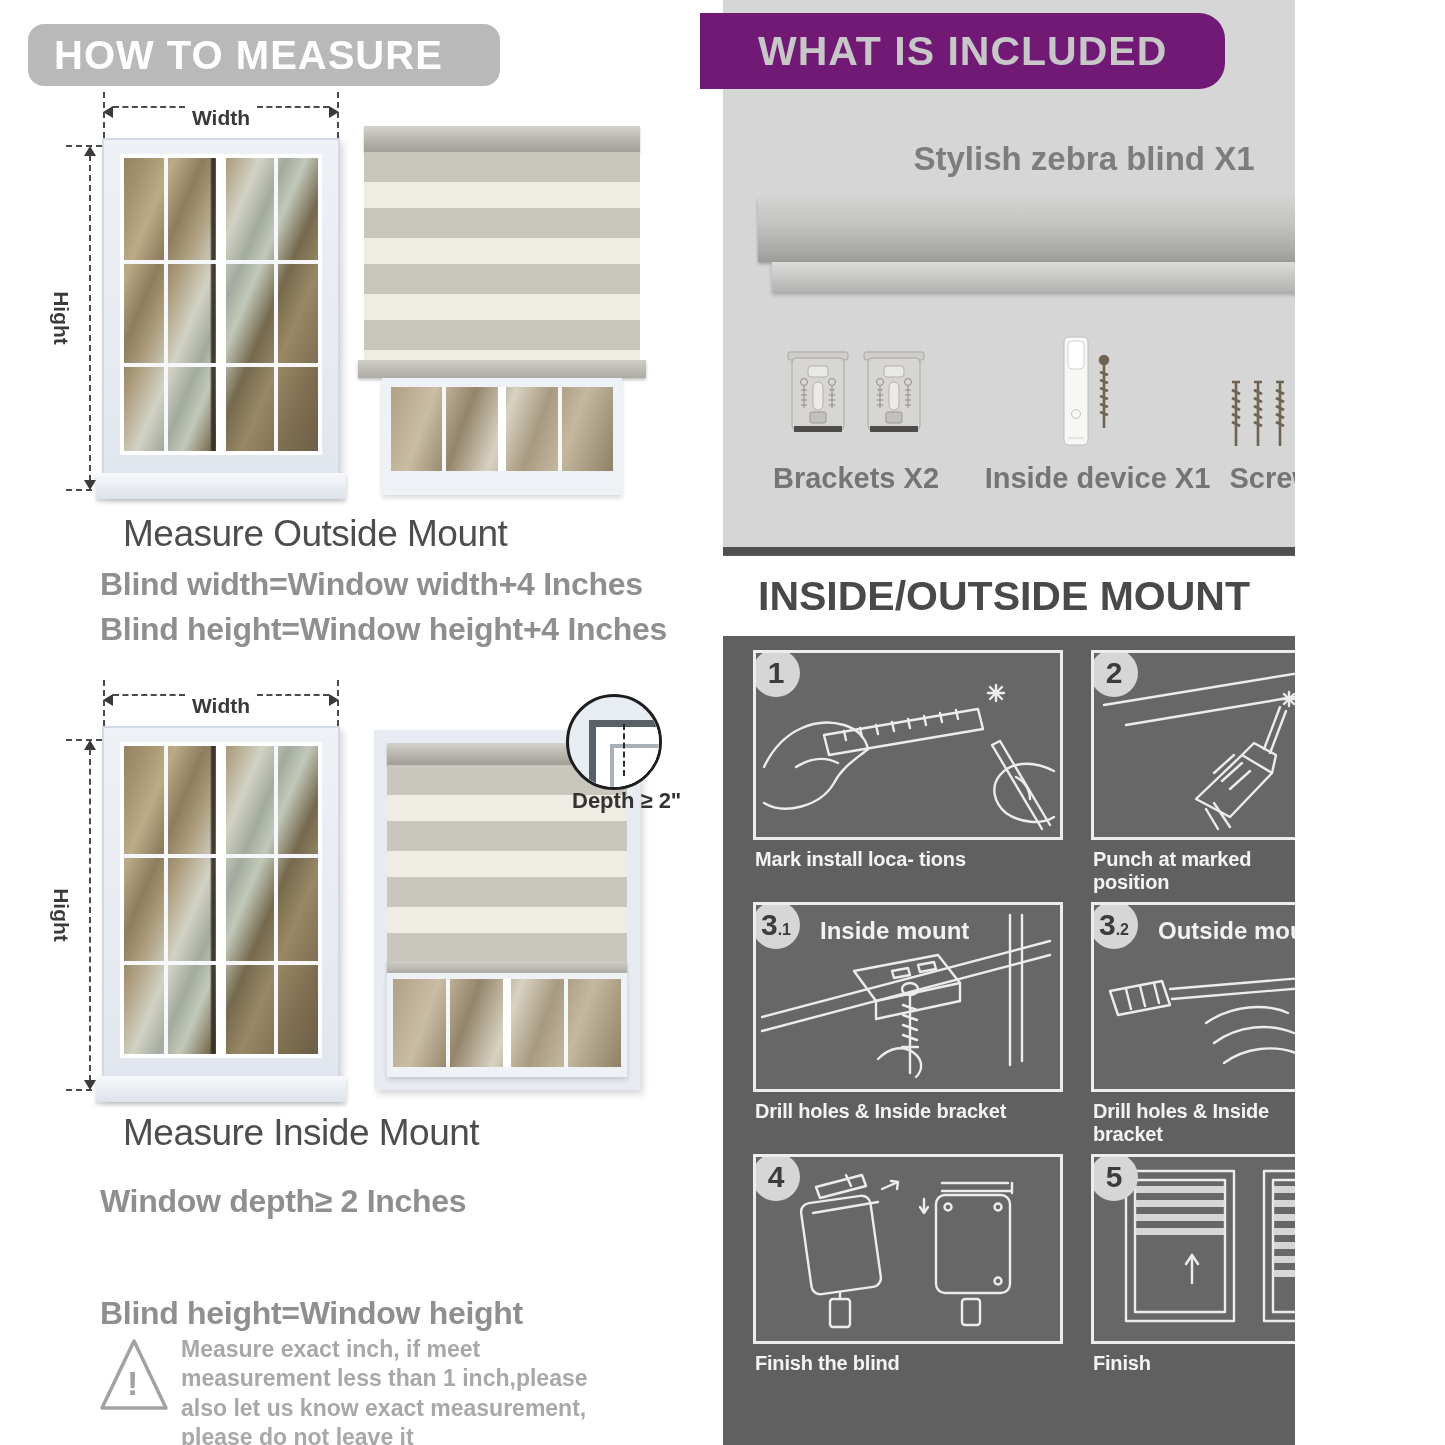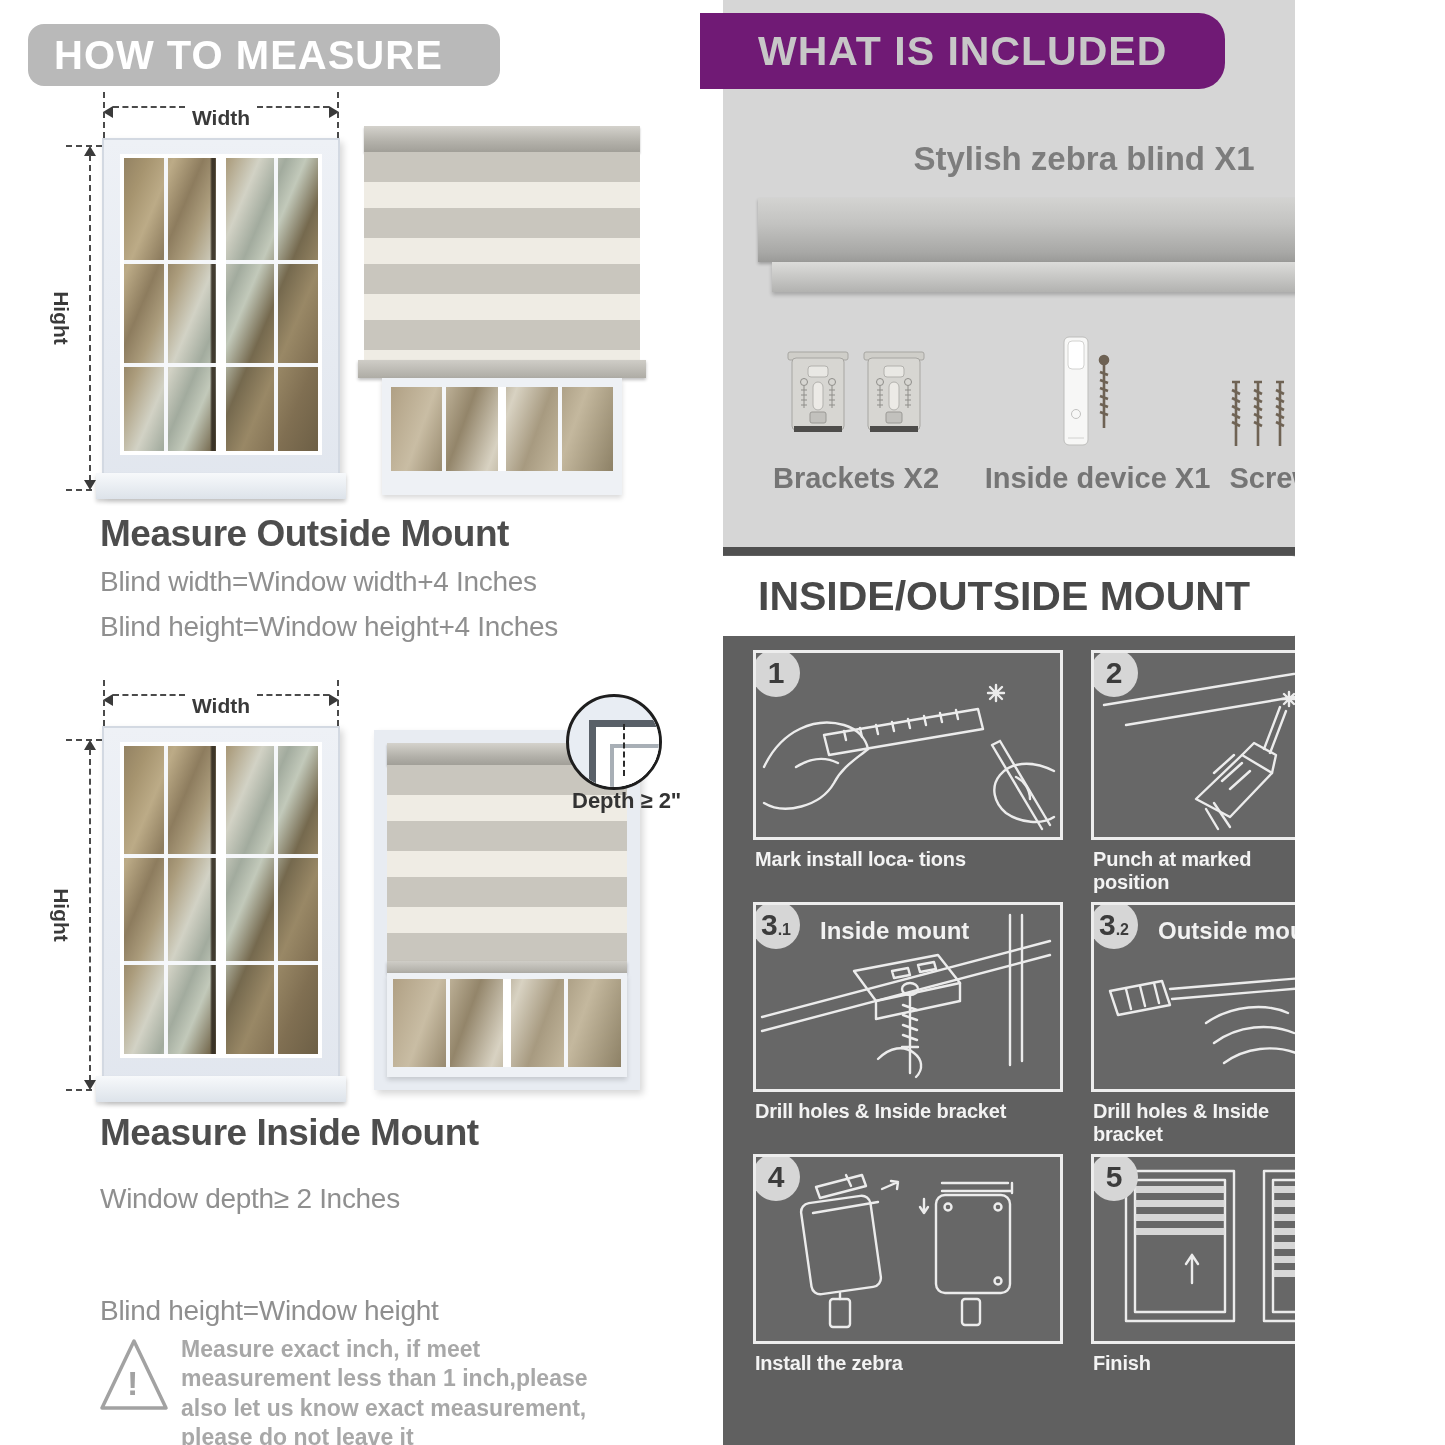--- a/index.html
+++ b/index.html
@@ -77,22 +77,22 @@
   .depth-circle{width:90px;height:90px;border-radius:50%;border:3px solid #1e1e1e;background:#e8edf3;
                 overflow:hidden;z-index:5;}
   .dc-mid{position:absolute;left:22%;top:26%;right:-2px;bottom:-2px;background:#ffffff;
           border-left:7px solid #596068;border-top:7px solid #596068;}
   .dc-in{position:absolute;left:46%;top:52%;right:-2px;bottom:-2px;background:#ffffff;
          border-left:4px solid #a8afb6;border-top:4px solid #a8afb6;}
   .dc-dash{position:absolute;left:60%;top:30%;height:58%;width:0;border-left:2px dashed #2a2a2a;}
   .depth-label{font-size:22px;font-weight:bold;color:#333333;}
 
   
-  .sec-title{font-size:37px;font-weight:bold;color:#4d4d4d;letter-spacing:-0.5px;}
-  .sec-line{font-size:28px;font-weight:normal;color:#8f8f8f;letter-spacing:-0.3px;}
+  .sec-title{font-size:37px;font-weight:normal;color:#4d4d4d;letter-spacing:-0.5px;margin-left:23px;}
+  .sec-line{font-size:32px;font-weight:bold;color:#8f8f8f;letter-spacing:-0.3px;}
   .warn-text{font-size:23px;font-weight:bold;color:#a8a8a8;line-height:1.28;width:448px;}
   .warn-mark{font-size:34px;font-weight:bold;color:#a2a2a2;}
   .blind-label{font-size:33px;font-weight:bold;color:#7d7d7d;text-align:center;}
   .item-label{font-size:29px;font-weight:bold;color:#757575;text-align:center;}
 
   
   .headrail{left:758px;top:198px;width:652px;height:64px;
             background:linear-gradient(180deg,#d3d3d1 0%,#c3c3c1 40%,#a8a8a6 85%,#9a9a98 100%);
             box-shadow:0 2px 3px rgba(0,0,0,.25);}
   .headrail-valance{left:772px;top:262px;width:624px;height:30px;
@@ -394,21 +394,21 @@
         <circle cx="240" cy="48" r="3.5"></circle>
         <circle cx="240" cy="122" r="3.5"></circle>
         <path d="M166,40 v14 M166,54 l-4,-6 M166,54 l4,-6"></path>
         <rect x="204" y="140" width="18" height="26" rx="3"></rect>
       </g>
     </svg>
     <div class="badge">
       <span class="bnum">4</span>
     </div>
   </div>
-  <div class="abs caption" style="left:755px;top:1352px;">Install the zebra</div>
+  <div class="abs caption" style="left:755px;top:1352px;">Finish the blind</div>
 
   <div class="abs step" style="left:1091px;top:1154px;">
     <svg class="art" viewBox="0 0 300 180">
       <g class="ln">
         <rect x="30" y="12" width="108" height="150"></rect>
         <rect x="39" y="21" width="90" height="132"></rect>
       </g>
       <g fill="#e3e3e3" opacity="0.9">
         <rect x="39" y="27" width="90" height="7"></rect>
           <rect x="39" y="41" width="90" height="7"></rect>

